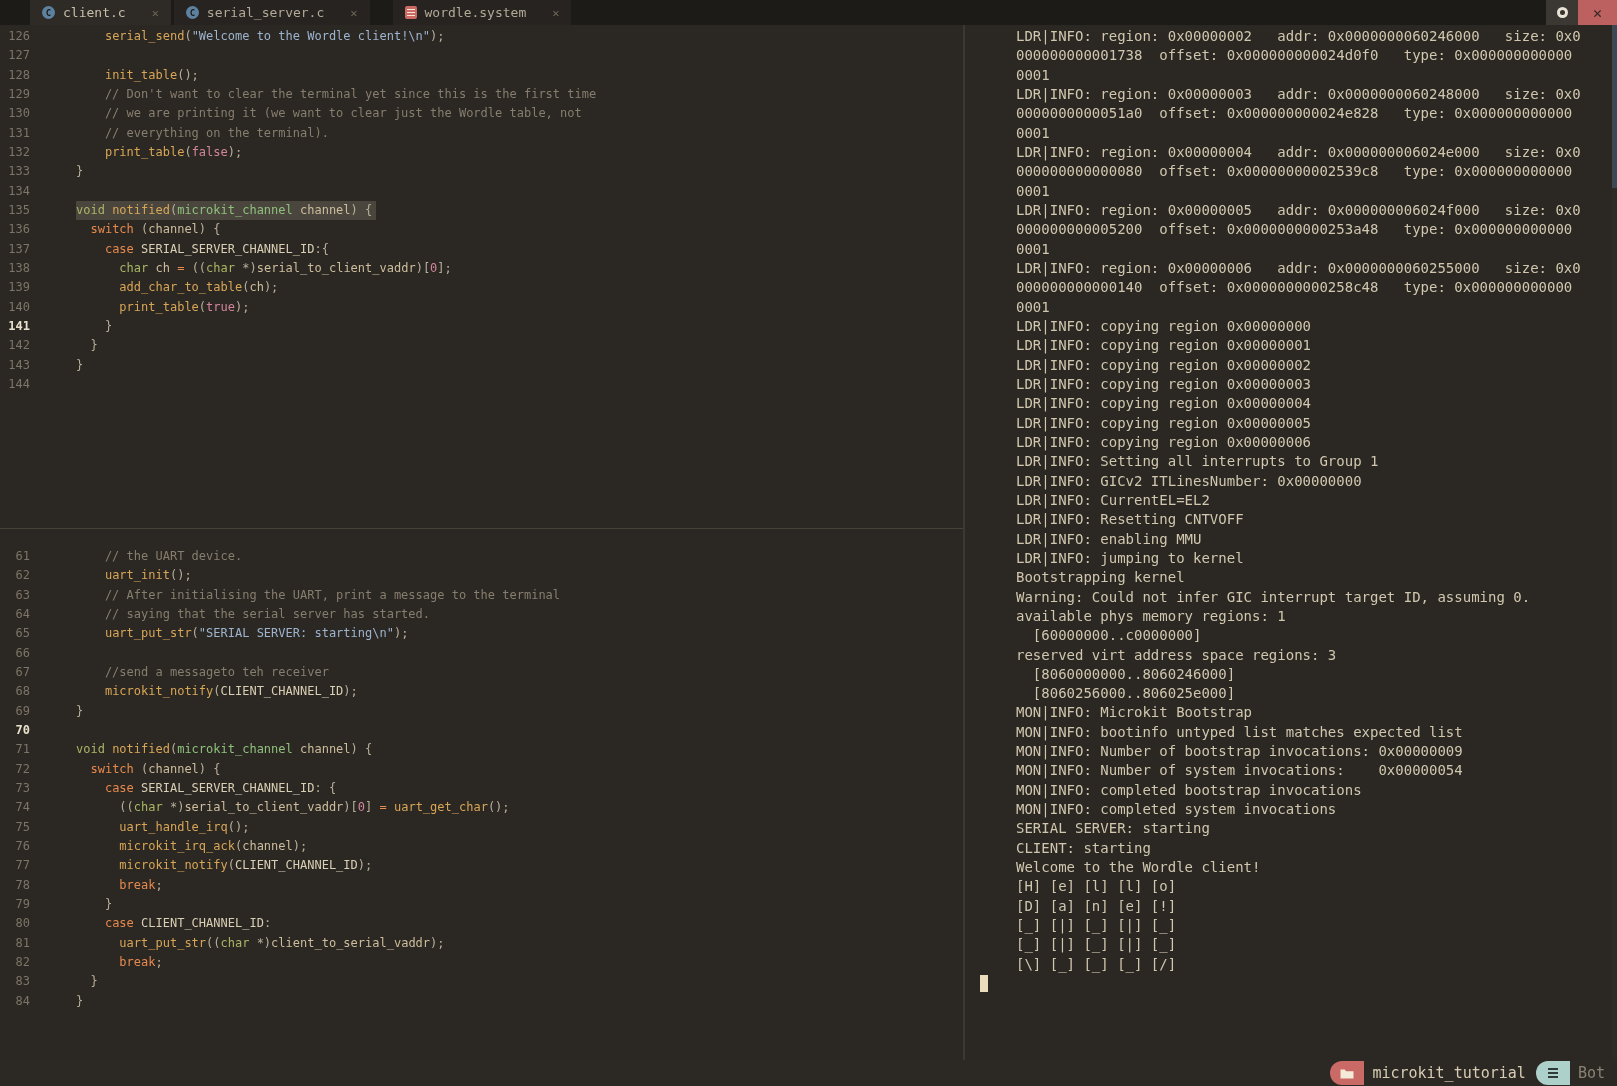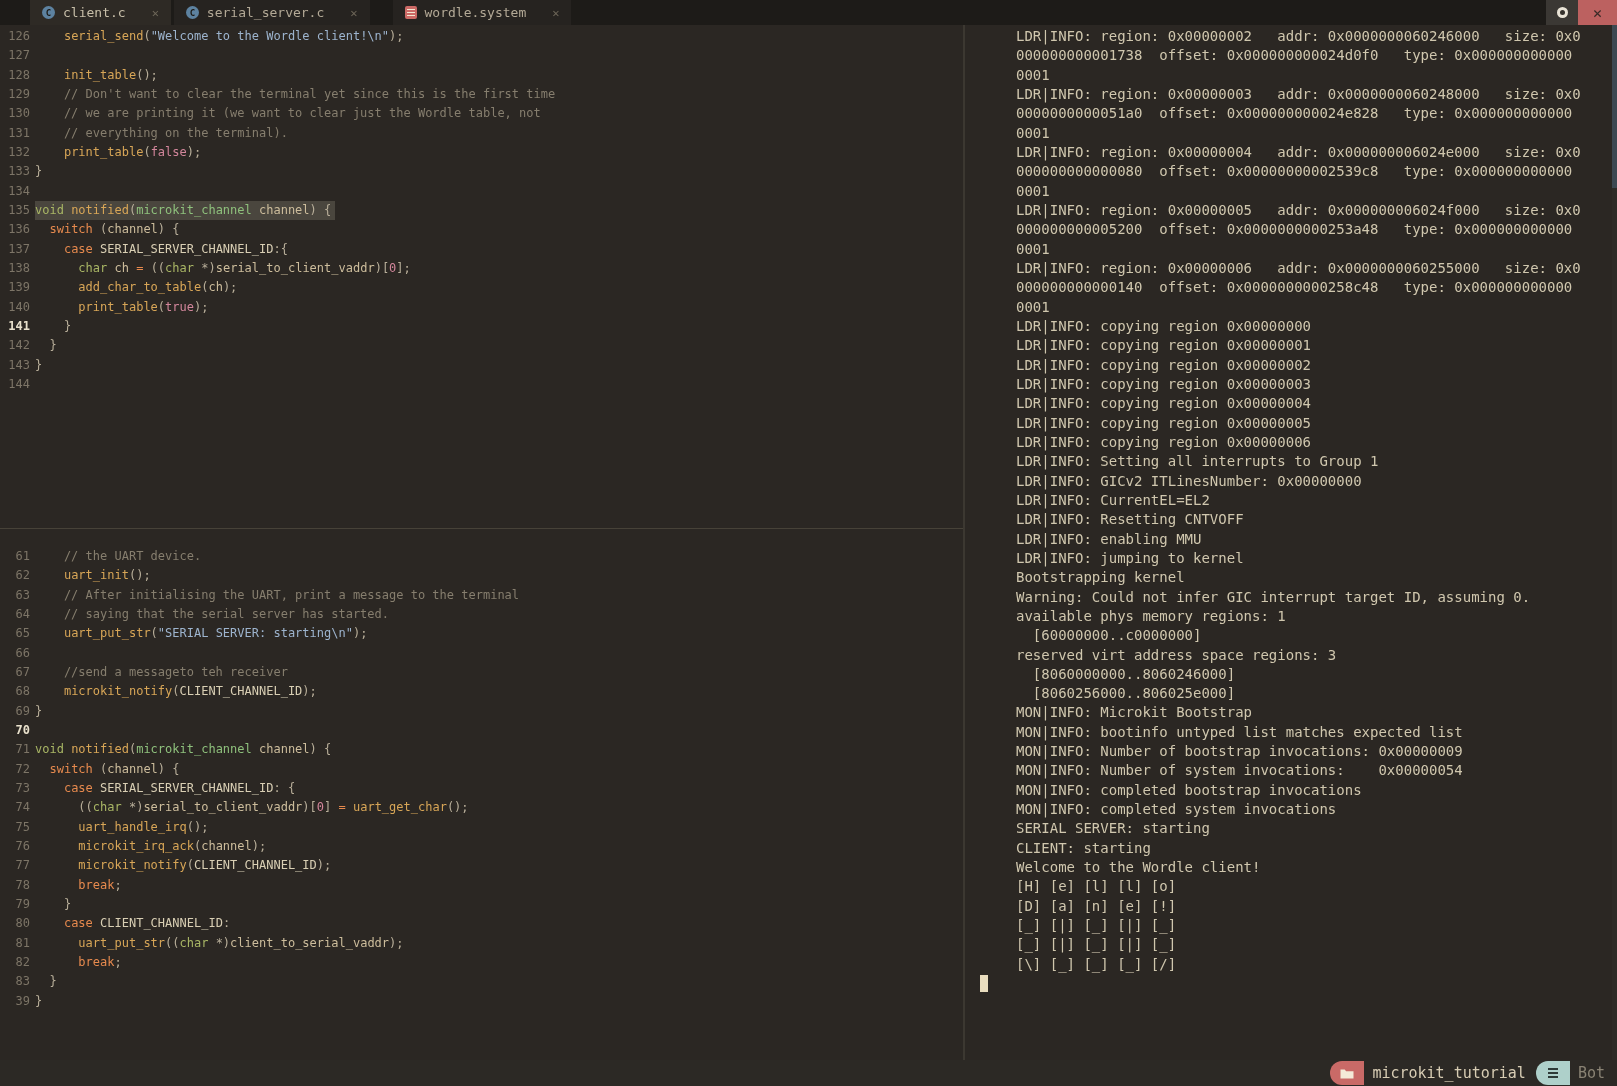--- a/index.html
+++ b/index.html
@@ -47,21 +47,21 @@
   
   .main { flex:1; display:flex; min-height:0; }
   .left { width:963px; flex:0 0 963px; display:flex; flex-direction:column; background:#2b2723; }
   .vdivider { width:2px; flex:0 0 2px; background:#3c3831; }
   .hdivider { height:1px; flex:0 0 1px; background:#474238; }
 
   .pane { overflow:hidden; position:relative; }
   .pane.top { height:503px; flex:0 0 503px; padding-top:2px; }
   .pane.bottom { flex:1; padding-top:18px; }
 
-  .cl { display:flex; height:19.33px; line-height:19.33px; font-size:12px; white-space:pre; }
+  .cl { display:flex; height:19.33px; line-height:19.33px; font-size:12px; white-space:pre;gap:41px; }
   .cl .ln {
     flex:0 0 30px; width:30px; text-align:right; color:#7d7567; user-select:none;
   }
   .cl .ln.white { color:#e9e1cc; font-weight:bold; }
   .cl .code { margin-left:5px; white-space:pre; }
   .cl .code.hl { background:#4a463e; padding-right:4px; }
 
   .t-fn  { color:#d8a657; }
   .t-kw  { color:#e78a4e;text-align:right; }
   .t-ty  { color:#a9b665; }
@@ -176,21 +176,21 @@
           <div class="cl"><span class="ln">74</span><span class="code"><span class="t-pun">      ((</span><span class="t-ty">char</span><span class="t-pun"> *)</span><span class="t-v">serial_to_client_vaddr</span><span class="t-pun">)[</span><span class="t-num">0</span><span class="t-pun">] </span><span class="t-op">=</span><span class="t-pun"> </span><span class="t-fn">uart_get_char</span><span class="t-pun">();</span></span></div>
           <div class="cl"><span class="ln">75</span><span class="code"><span class="t-pun">      </span><span class="t-fn">uart_handle_irq</span><span class="t-pun">();</span></span></div>
           <div class="cl"><span class="ln">76</span><span class="code"><span class="t-pun">      </span><span class="t-fn">microkit_irq_ack</span><span class="t-pun">(</span><span class="t-v">channel</span><span class="t-pun">);</span></span></div>
           <div class="cl"><span class="ln">77</span><span class="code"><span class="t-pun">      </span><span class="t-fn">microkit_notify</span><span class="t-pun">(</span><span class="t-cst">CLIENT_CHANNEL_ID</span><span class="t-pun">);</span></span></div>
           <div class="cl"><span class="ln">78</span><span class="code"><span class="t-pun">      </span><span class="t-kw">break</span><span class="t-pun">;</span></span></div>
           <div class="cl"><span class="ln">79</span><span class="code"><span class="t-pun">    }</span></span></div>
           <div class="cl"><span class="ln">80</span><span class="code"><span class="t-pun">    </span><span class="t-kw">case</span><span class="t-pun"> </span><span class="t-cst">CLIENT_CHANNEL_ID</span><span class="t-pun">:</span></span></div>
           <div class="cl"><span class="ln">81</span><span class="code"><span class="t-pun">      </span><span class="t-fn">uart_put_str</span><span class="t-pun">((</span><span class="t-ty">char</span><span class="t-pun"> *)</span><span class="t-v">client_to_serial_vaddr</span><span class="t-pun">);</span></span></div>
           <div class="cl"><span class="ln">82</span><span class="code"><span class="t-pun">      </span><span class="t-kw">break</span><span class="t-pun">;</span></span></div>
           <div class="cl"><span class="ln">83</span><span class="code"><span class="t-pun">  }</span></span></div>
-          <div class="cl"><span class="ln">39</span><span class="code"><span class="t-pun">}</span></span></div>
+          <div class="cl"><span class="ln">84</span><span class="code"><span class="t-pun">}</span></span></div>
         </div>
     </div>
     <div class="vdivider"></div>
     <div class="terminal" id="terminal">
       <div id="term-lines">
           <div class="tl">LDR|INFO: region: 0x00000002   addr: 0x0000000060246000   size: 0x0</div>
           <div class="tl">000000000001738  offset: 0x000000000024d0f0   type: 0x000000000000</div>
           <div class="tl">0001</div>
           <div class="tl">LDR|INFO: region: 0x00000003   addr: 0x0000000060248000   size: 0x0</div>
           <div class="tl">0000000000051a0  offset: 0x000000000024e828   type: 0x000000000000</div>

